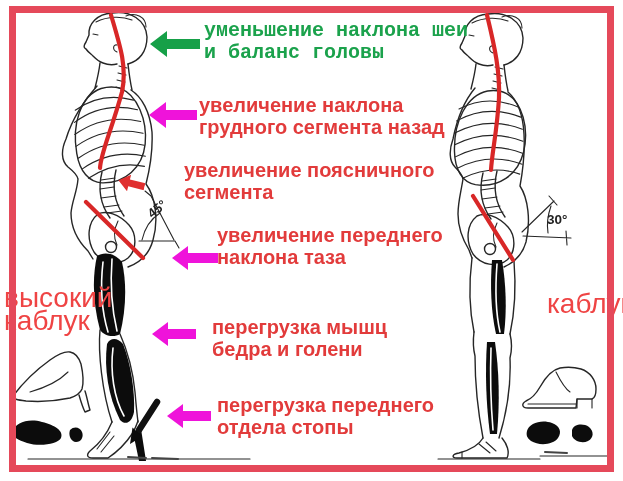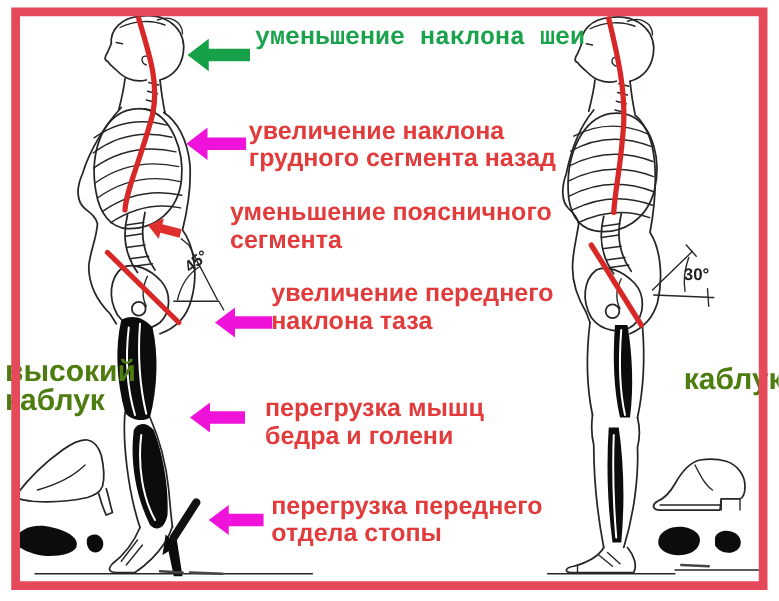--- a/index.html
+++ b/index.html
@@ -5,21 +5,21 @@
   html,body{margin:0;padding:0;background:#fff;}
   #stage{position:relative;width:623px;height:481px;background:#fff;overflow:hidden;
          font-family:"Liberation Sans",sans-serif;}
   #frame{position:absolute;left:9px;top:6px;width:591px;height:452px;
          border:7px solid #e5495a;z-index:5;pointer-events:none;}
   #art{position:absolute;left:0;top:0;z-index:1;}
   .ann{position:absolute;z-index:3;font-weight:bold;font-size:20px;line-height:22px;white-space:nowrap;}
   .ann span{display:block;}
   .green{color:#1ba24c;}
   .redtxt{color:#e23b3b;}
-  .graylabel{position:absolute;z-index:3;font-size:24px;line-height:23px;color:#4d7c0f;white-space:nowrap;font-weight:bold;}
+  .graylabel{position:absolute;z-index:3;font-size:28px;line-height:23px;color:#ef4444;white-space:nowrap;}
   .arrow{position:absolute;z-index:4;}
   
   .a0{left:204px;top:20px;font-family:Liberation Mono, monospace;}
   .a1{left:199px;top:94px;}
   .a2{left:184px;top:159px;}
   .a3{left:217px;top:224px;}
   .a4{left:212px;top:316px;}
   .a5{left:217px;top:394px;}
   .ar0{left:150px;top:31px;}
   .ar1{left:149px;top:102px;}
@@ -192,27 +192,28 @@
   </svg>
   <svg class="arrow ar4" width="44" height="24">
     <polygon points="0,12 16,0 16,7 44,7 44,17 16,17 16,24" fill="#ef13da"></polygon>
   </svg>
   <svg class="arrow ar5" width="44" height="24">
     <polygon points="0,12 16,0 16,7 44,7 44,17 16,17 16,24" fill="#ef13da"></polygon>
   </svg>
 
   <div class="ann green a0">
     <span>уменьшение наклона шеи</span>
+    <span>и баланс головы</span>
   </div>
   <div class="ann redtxt a1">
     <span>увеличение наклона</span>
     <span>грудного сегмента назад</span>
   </div>
   <div class="ann redtxt a2">
-    <span>уменьшение поясничного</span>
+    <span>увеличение поясничного</span>
     <span>сегмента</span>
   </div>
   <div class="ann redtxt a3">
     <span>увеличение переднего</span>
     <span>наклона таза</span>
   </div>
   <div class="ann redtxt a4">
     <span>перегрузка мышц</span>
     <span>бедра и голени</span>
   </div>

